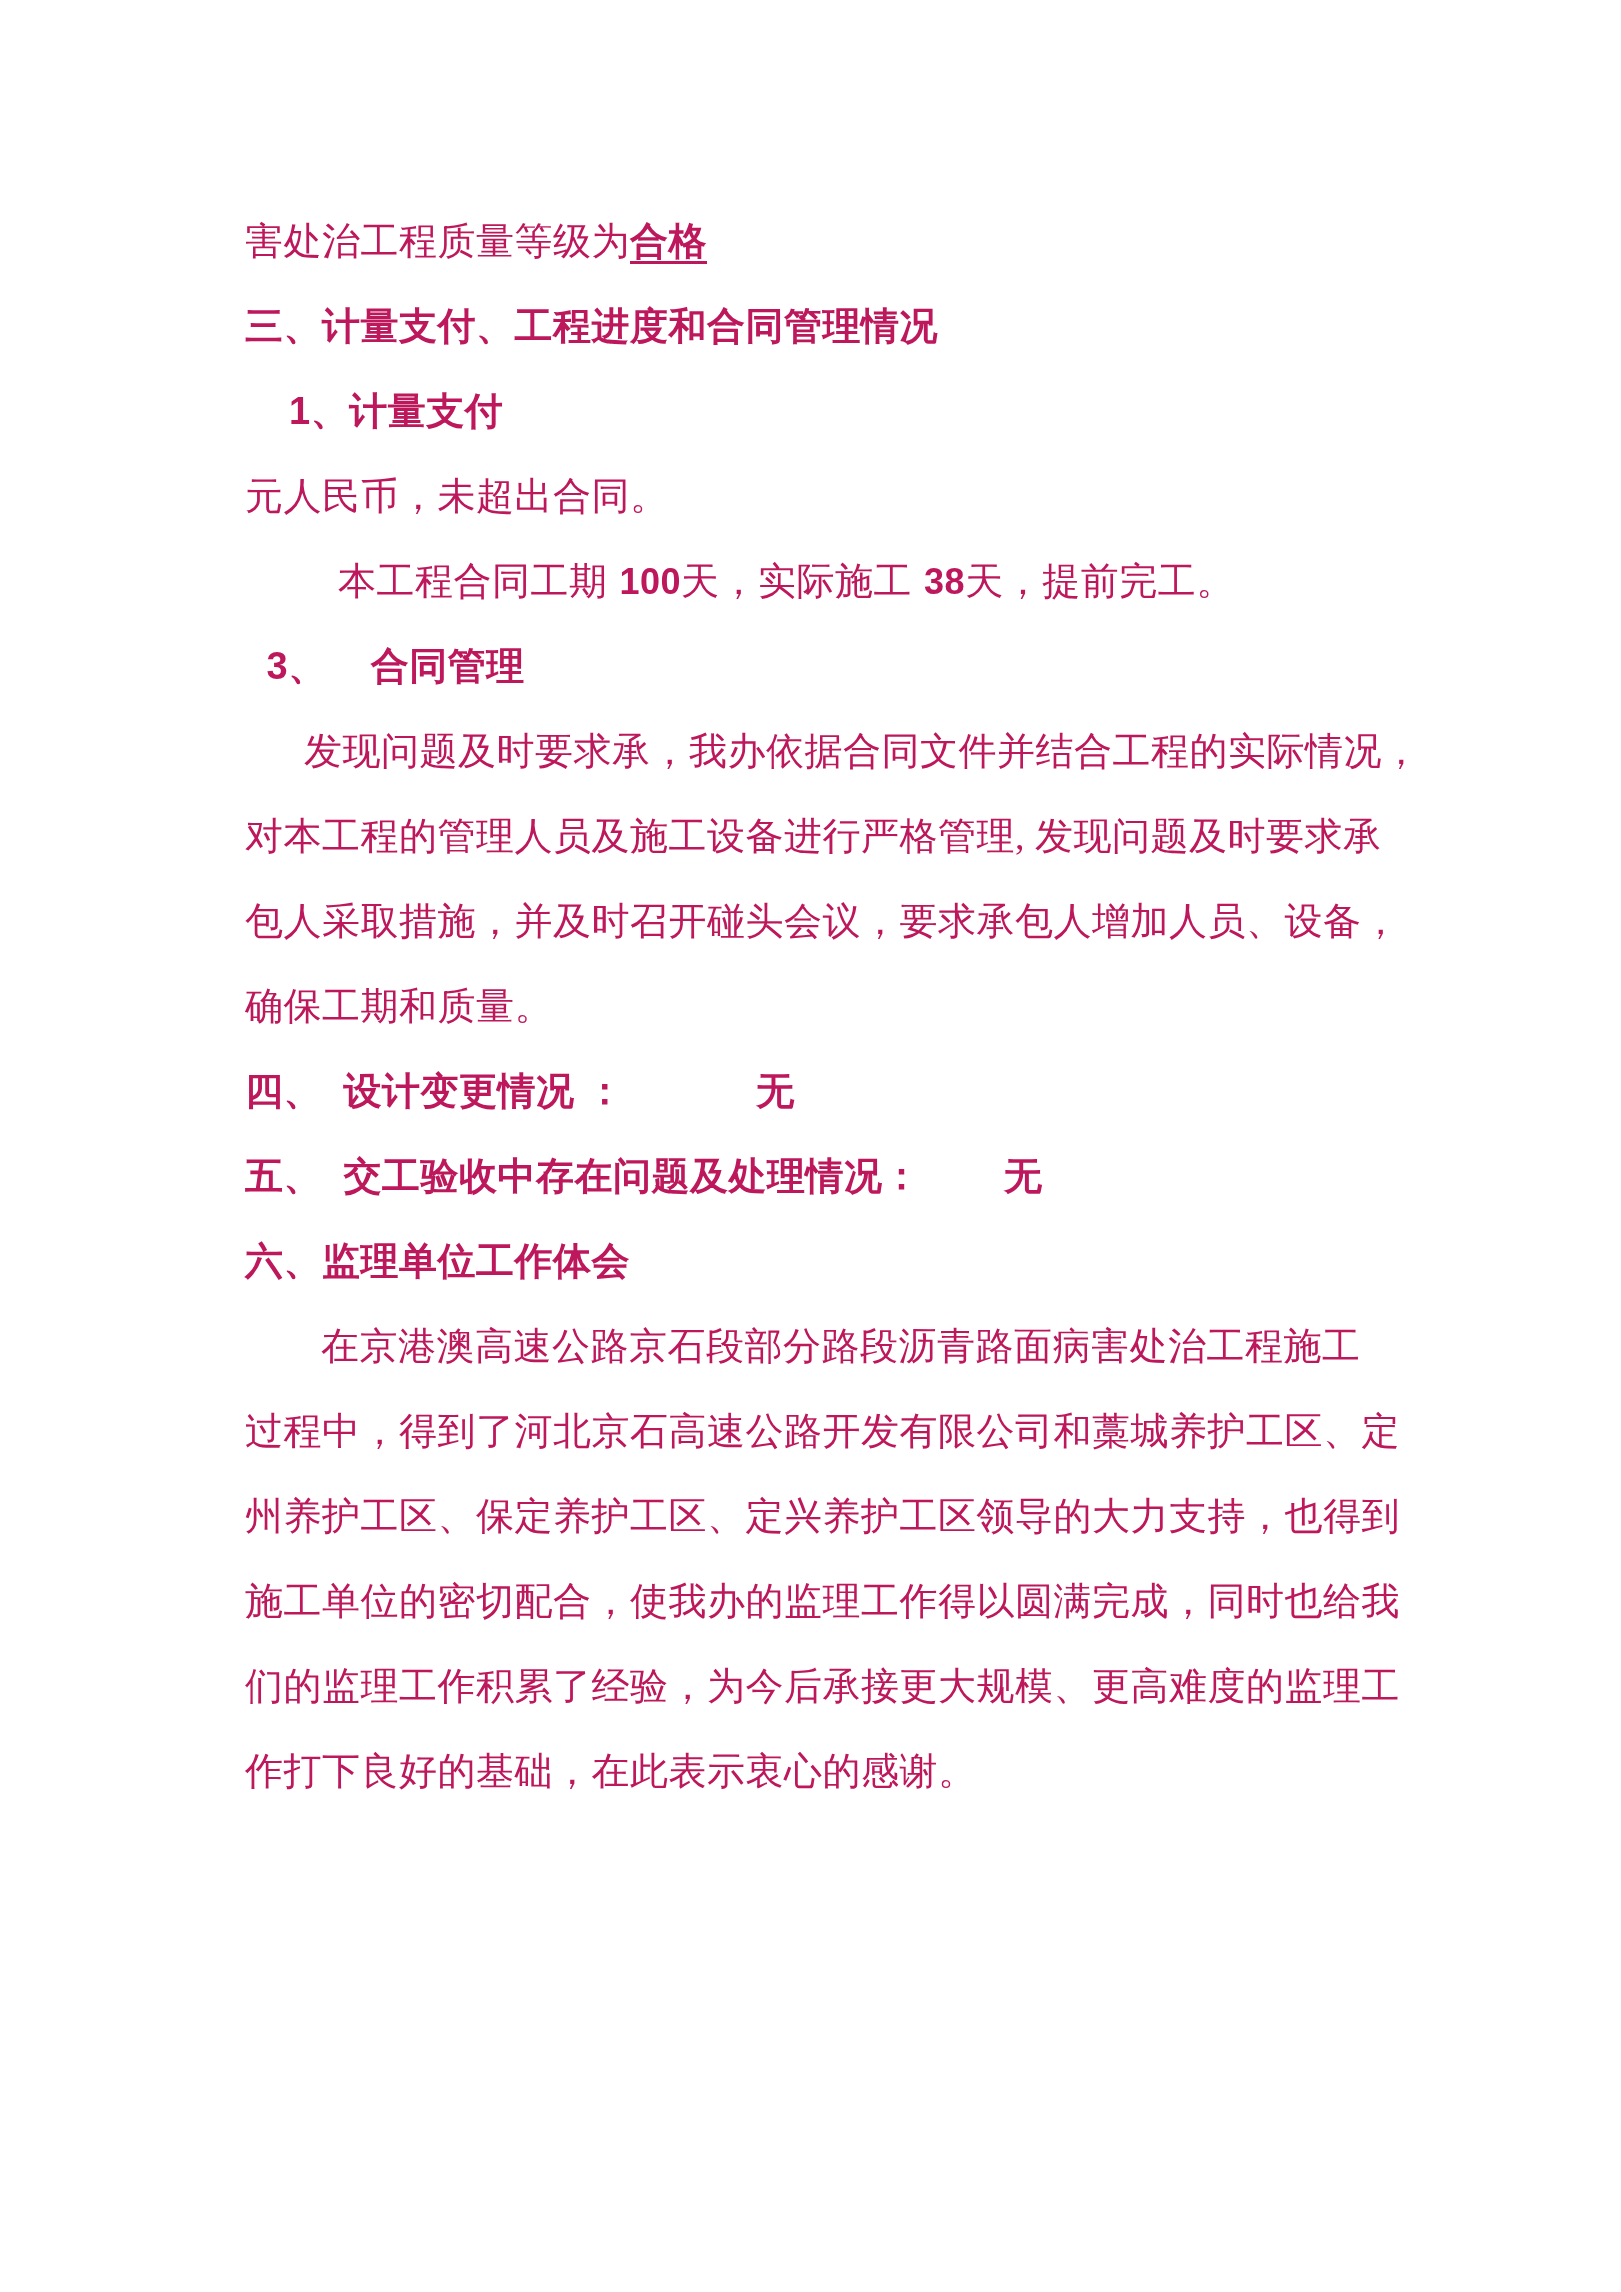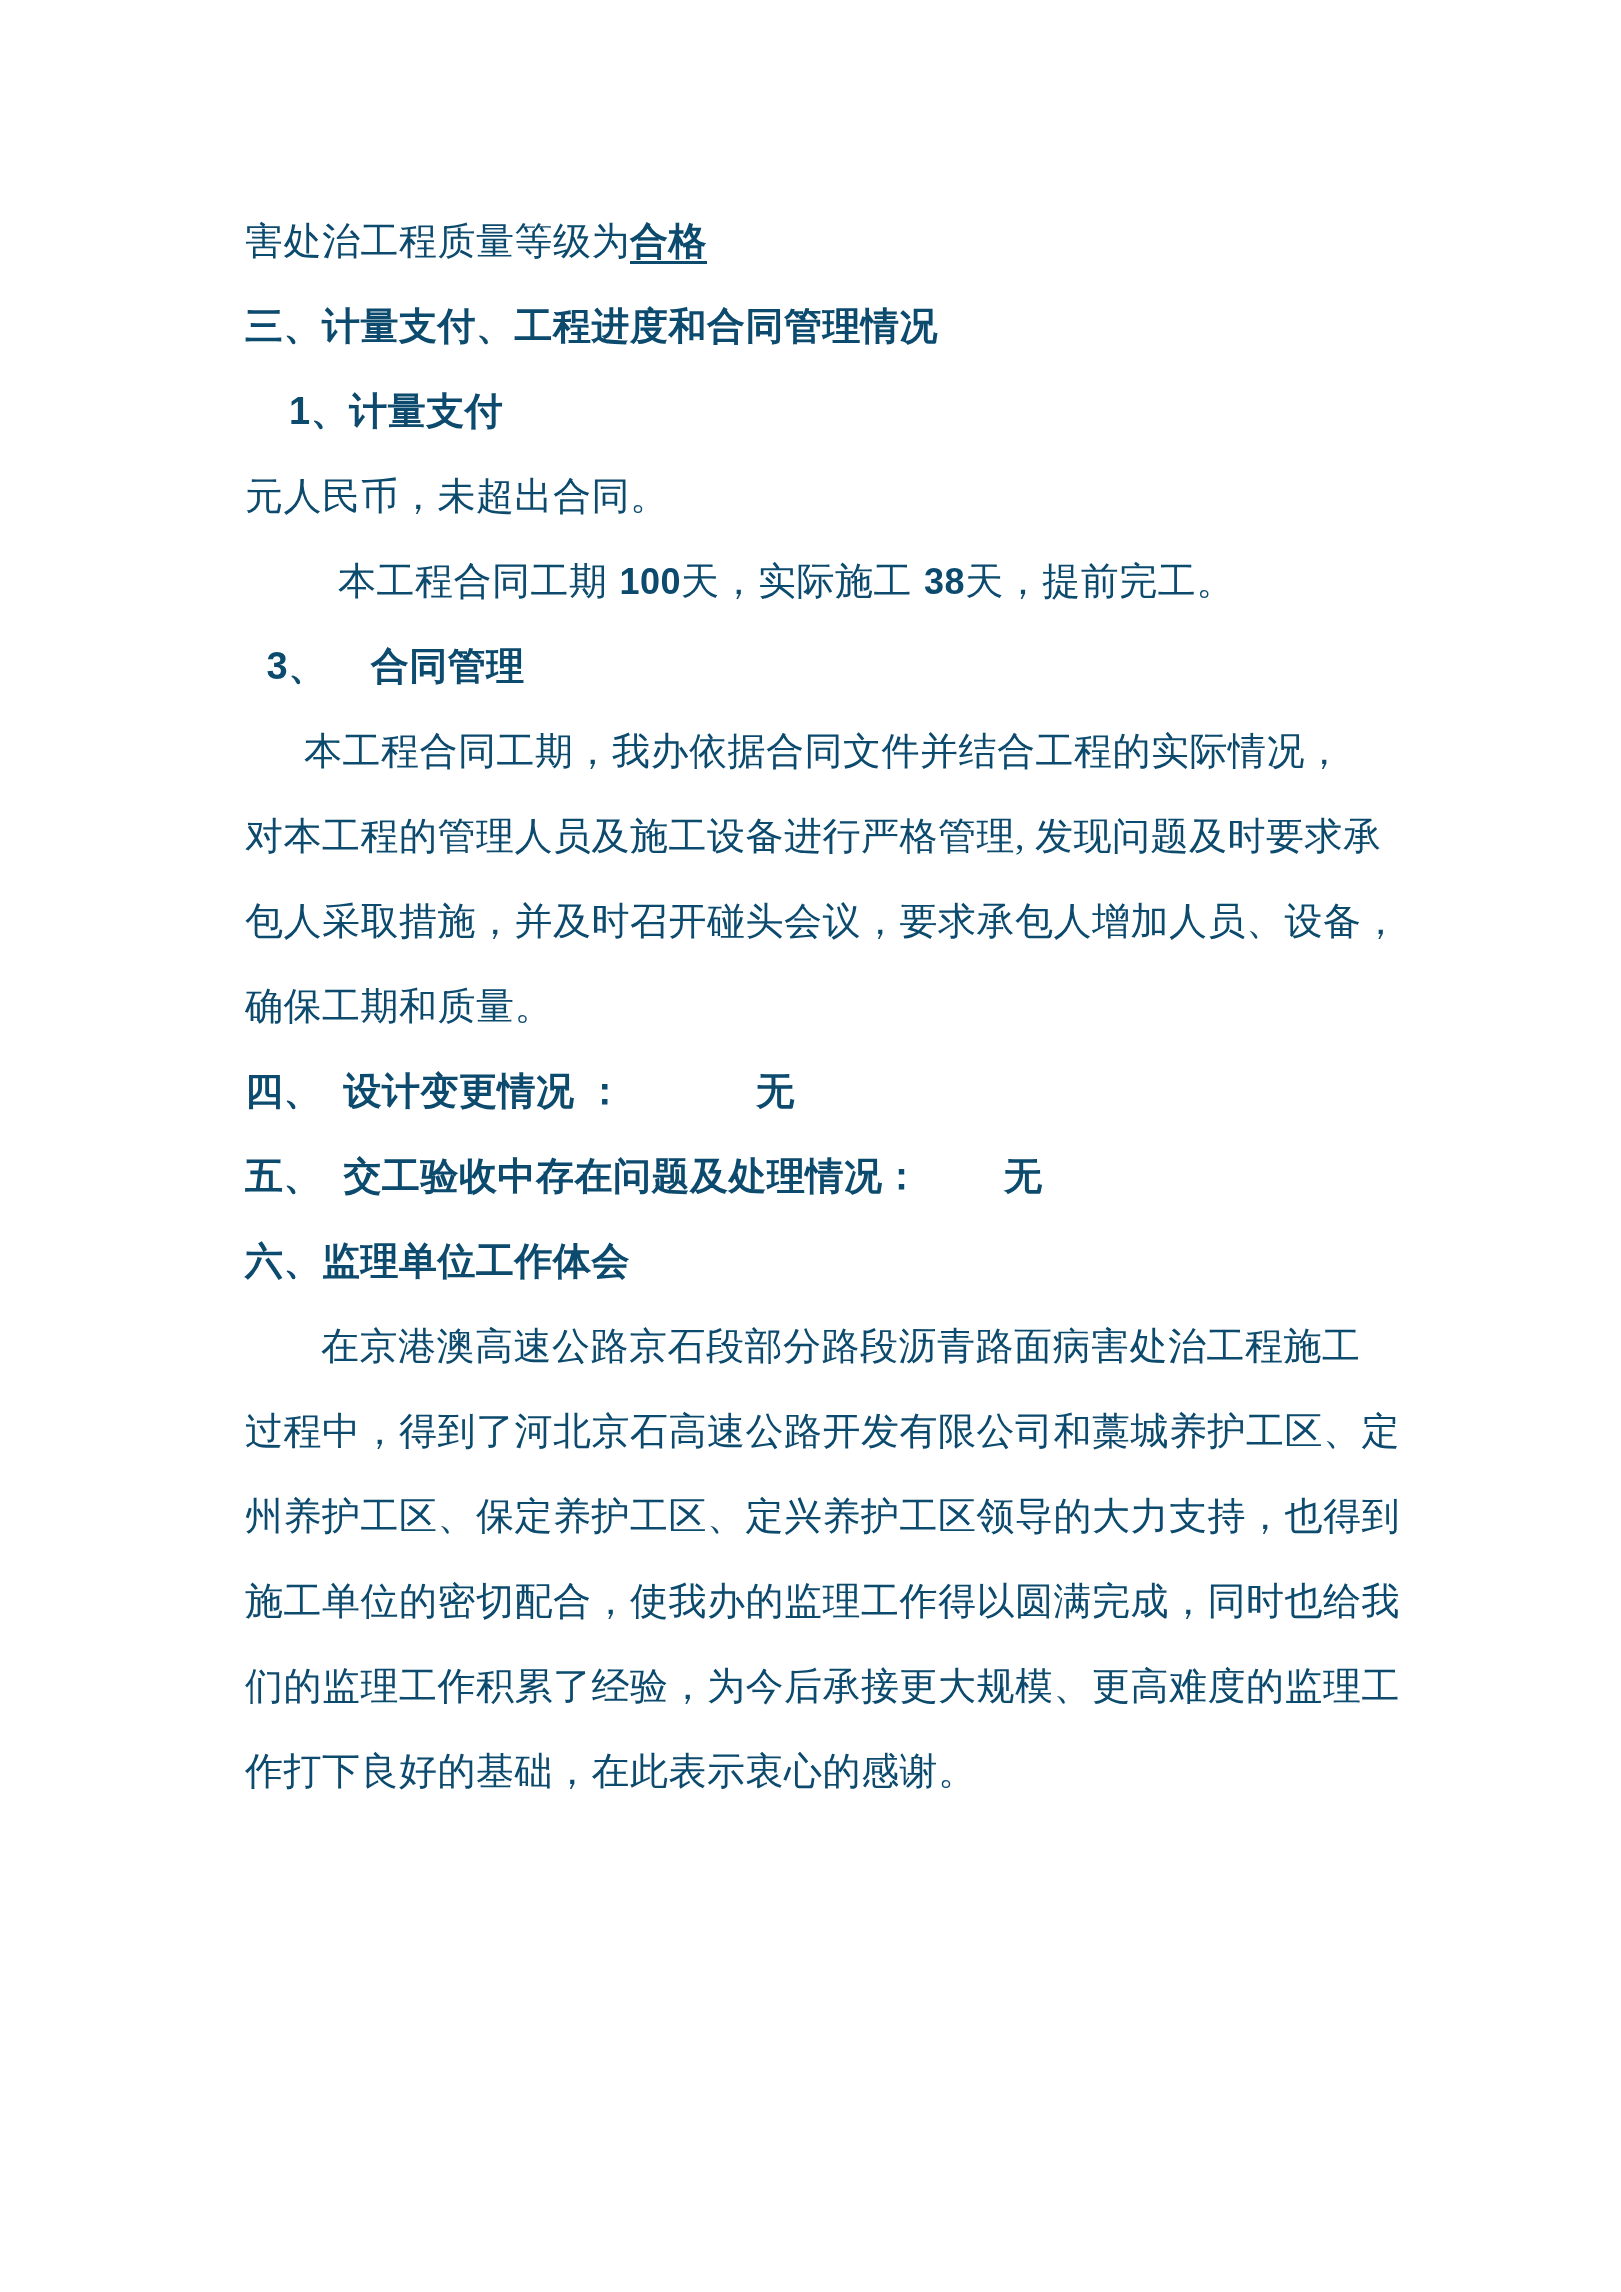--- a/index.html
+++ b/index.html
@@ -1,21 +1,21 @@
 <!DOCTYPE html>
 <html><head>
 <meta charset="utf-8">
 <style>
   html,body{margin:0;padding:0;background:#e8e8e8;}
   .page{
     position:relative;
     width:1621px;height:2293px;
     margin:0 auto;
     background:#ffffff;
-    color:#0c4a6e;
+    color:#be185d;
     overflow:hidden;
     font-family:"Liberation Serif","DejaVu Serif",serif;
   }
   .textcol{
     position:absolute;
     left:245px;top:199px;
     width:1137px;
   }
   .line{
     height:85px;
@@ -82,21 +82,21 @@
 
     <div class="line i95">
       <span class="t">本工程合同工期 </span><span class="t num">100</span><span class="t"> 天，实际施工 </span><span class="t num">38</span><span class="t"> 天，提前完工。</span>
     </div>
 
     <div class="line hd i22">
       <span class="t">3、</span><span class="gap g45"></span><span class="t">合同管理</span>
     </div>
 
     <div class="line i60">
-      <span class="t">本工程合同工期，我办依据合同文件并结合工程的实际情况，</span>
+      <span class="t">发现问题及时要求承，我办依据合同文件并结合工程的实际情况，</span>
     </div>
 
     <div class="line">
       <span class="t">对本工程的管理人员及施工设备进行严格管理, 发现问题及时要求承</span>
     </div>
 
     <div class="line">
       <span class="t">包人采取措施，并及时召开碰头会议，要求承包人增加人员、设备，</span>
     </div>
 

